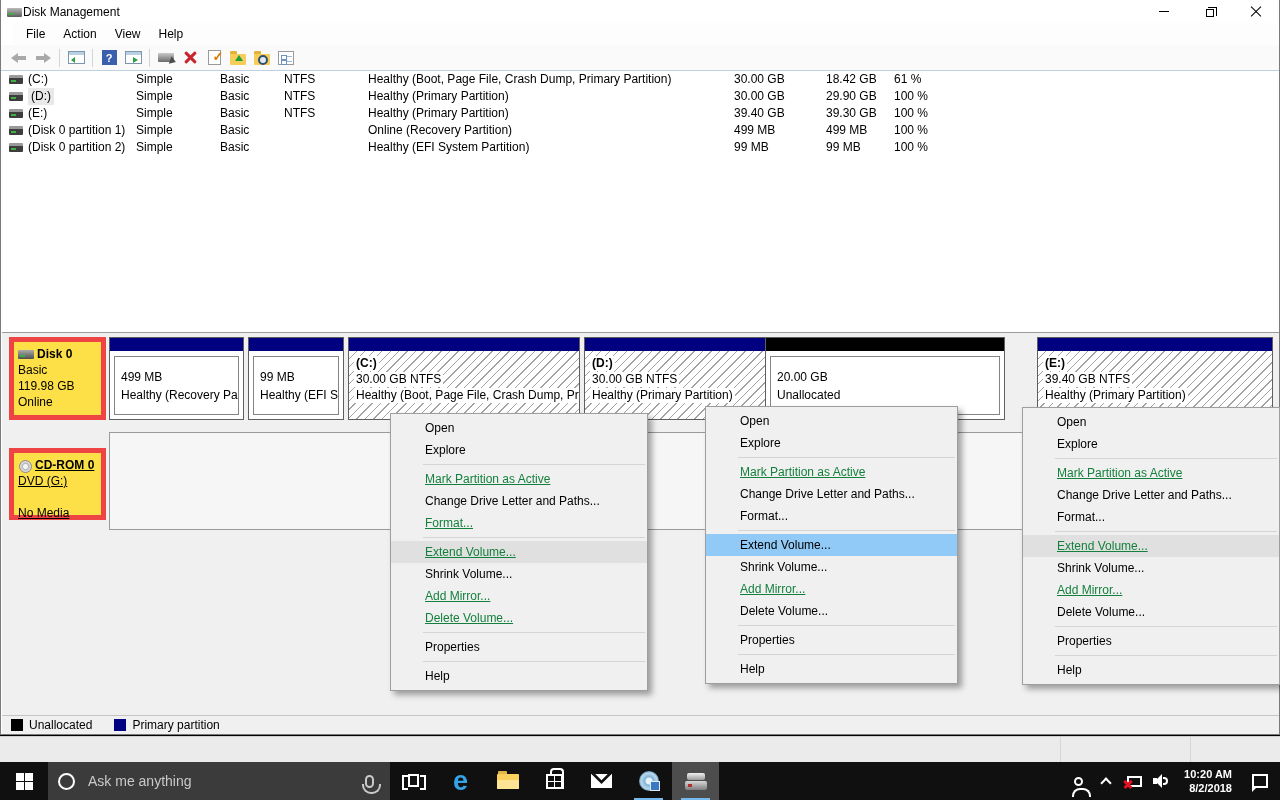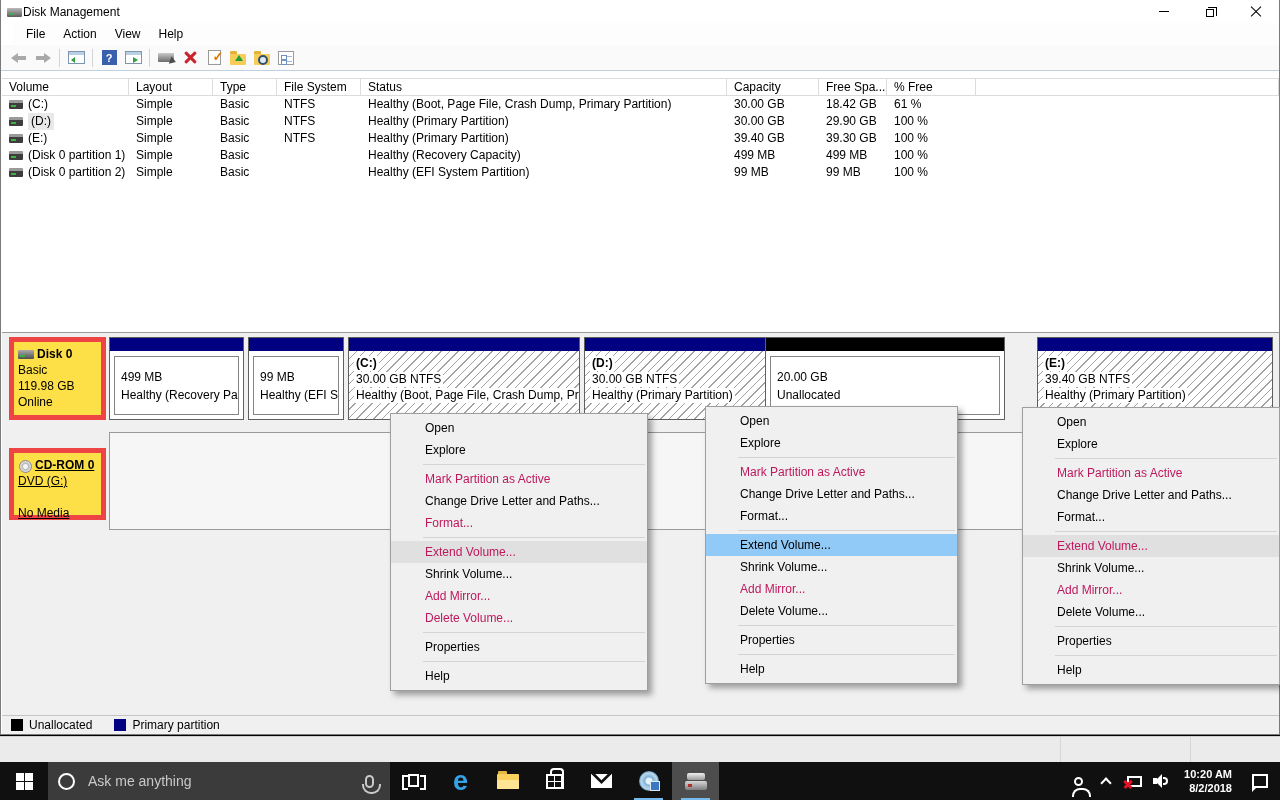--- a/index.html
+++ b/index.html
@@ -100,21 +100,21 @@
   .legendbar { position:absolute; left:1px; bottom:0; width:1277px; height:19px; background:#f0f0f0; border-top:1px solid #c5c5c5;
                display:flex; align-items:center; padding-left:9px; gap:6px; }
   .sw { width:12px; height:12px; }
   .legend-label { margin-right:16px; }
 
   
   .cmenu { position:absolute; width:258px; background:#f0f0f0; border:1px solid #9e9e9e; padding:3px 0;
            box-shadow:4px 4px 6px rgba(0,0,0,.35); z-index:20; }
   .cmenu.w2 { width:253px; }
   .mi { height:22px; line-height:22px; padding-left:34px; white-space:nowrap; overflow:hidden; }
-  .mi.dis { color:#be185d; }
+  .mi.dis { color:#15803d;text-decoration:underline; }
   .mi.hovgray { background:#e0e0e0; }
   .mi.selblue { background:#91c9f7; }
   .msep { height:1px; background:#d4d4d4; margin:3px 2px 3px 32px; }
 
   
   .desktop-strip { position:absolute; left:0; top:736px; width:1280px; height:26px; background:#ebebeb; border-top:1px solid #cfcfcf; }
   .desktop-strip .vline { position:absolute; top:0; bottom:0; width:1px; background:#d6d6d6; }
 
   
   .taskbar { position:absolute; left:0; top:762px; width:1280px; height:38px; background:#101010; display:flex; align-items:stretch; z-index:50; }
@@ -235,31 +235,20 @@
         <span class="folder mag"></span>
       </span>
     <span class="tb-ico">
         <span class="list-ico">
           <span class="ln"></span>
         </span>
       </span>
   </div>
 
   <div class="list-pane">
-    <div class="lv-grid lv-header">
-      <span class="hc">Volume</span>
-      <span class="hc">Layout</span>
-      <span class="hc">Type</span>
-      <span class="hc">File System</span>
-      <span class="hc">Status</span>
-      <span class="hc">Capacity</span>
-      <span class="hc">Free Spa...</span>
-      <span class="hc">% Free</span>
-      <span class="hc"></span>
-    </div>
 
     <div class="lv-grid lv-row">
       <span class="vol-cell">
           <span class="drive-ico"></span>
           <span>(C:)</span>
         </span>
       <span class="c">Simple</span>
       <span class="c">Basic</span>
       <span class="c">NTFS</span>
       <span class="c">Healthy (Boot, Page File, Crash Dump, Primary Partition)</span>
@@ -300,21 +289,21 @@
     </div>
 
     <div class="lv-grid lv-row">
       <span class="vol-cell">
           <span class="drive-ico"></span>
           <span>(Disk 0 partition 1)</span>
         </span>
       <span class="c">Simple</span>
       <span class="c">Basic</span>
       <span class="c"></span>
-      <span class="c">Healthy (Recovery Capacity)</span>
+      <span class="c">Online (Recovery Partition)</span>
       <span class="c">499 MB</span>
       <span class="c">499 MB</span>
       <span class="c">100 %</span>
       <span class="c"></span>
     </div>
 
     <div class="lv-grid lv-row">
       <span class="vol-cell">
           <span class="drive-ico"></span>
           <span>(Disk 0 partition 2)</span>

